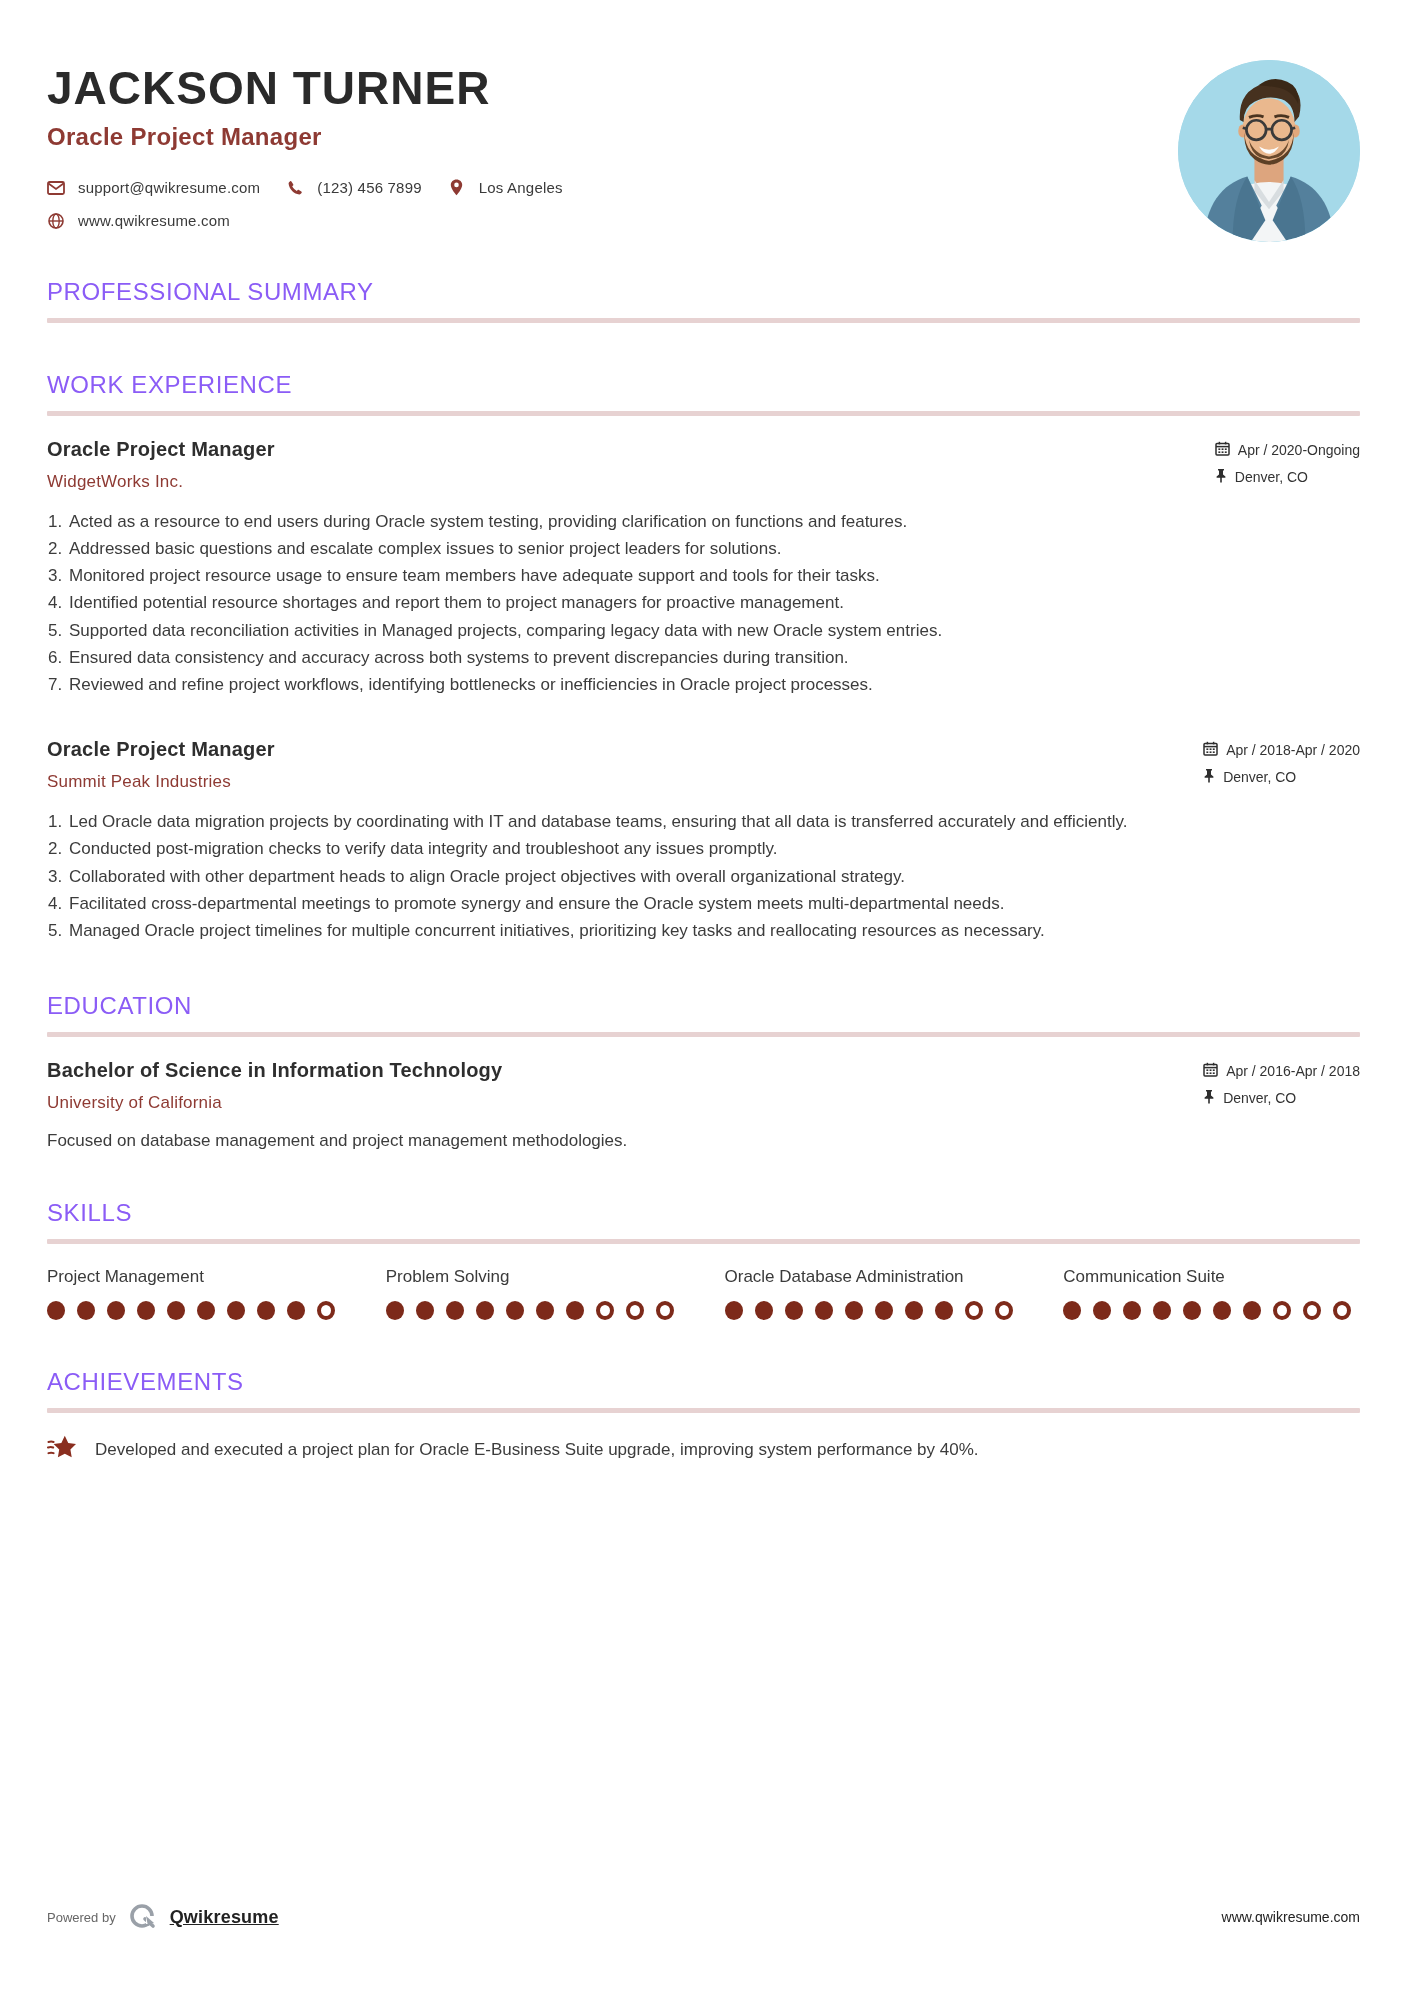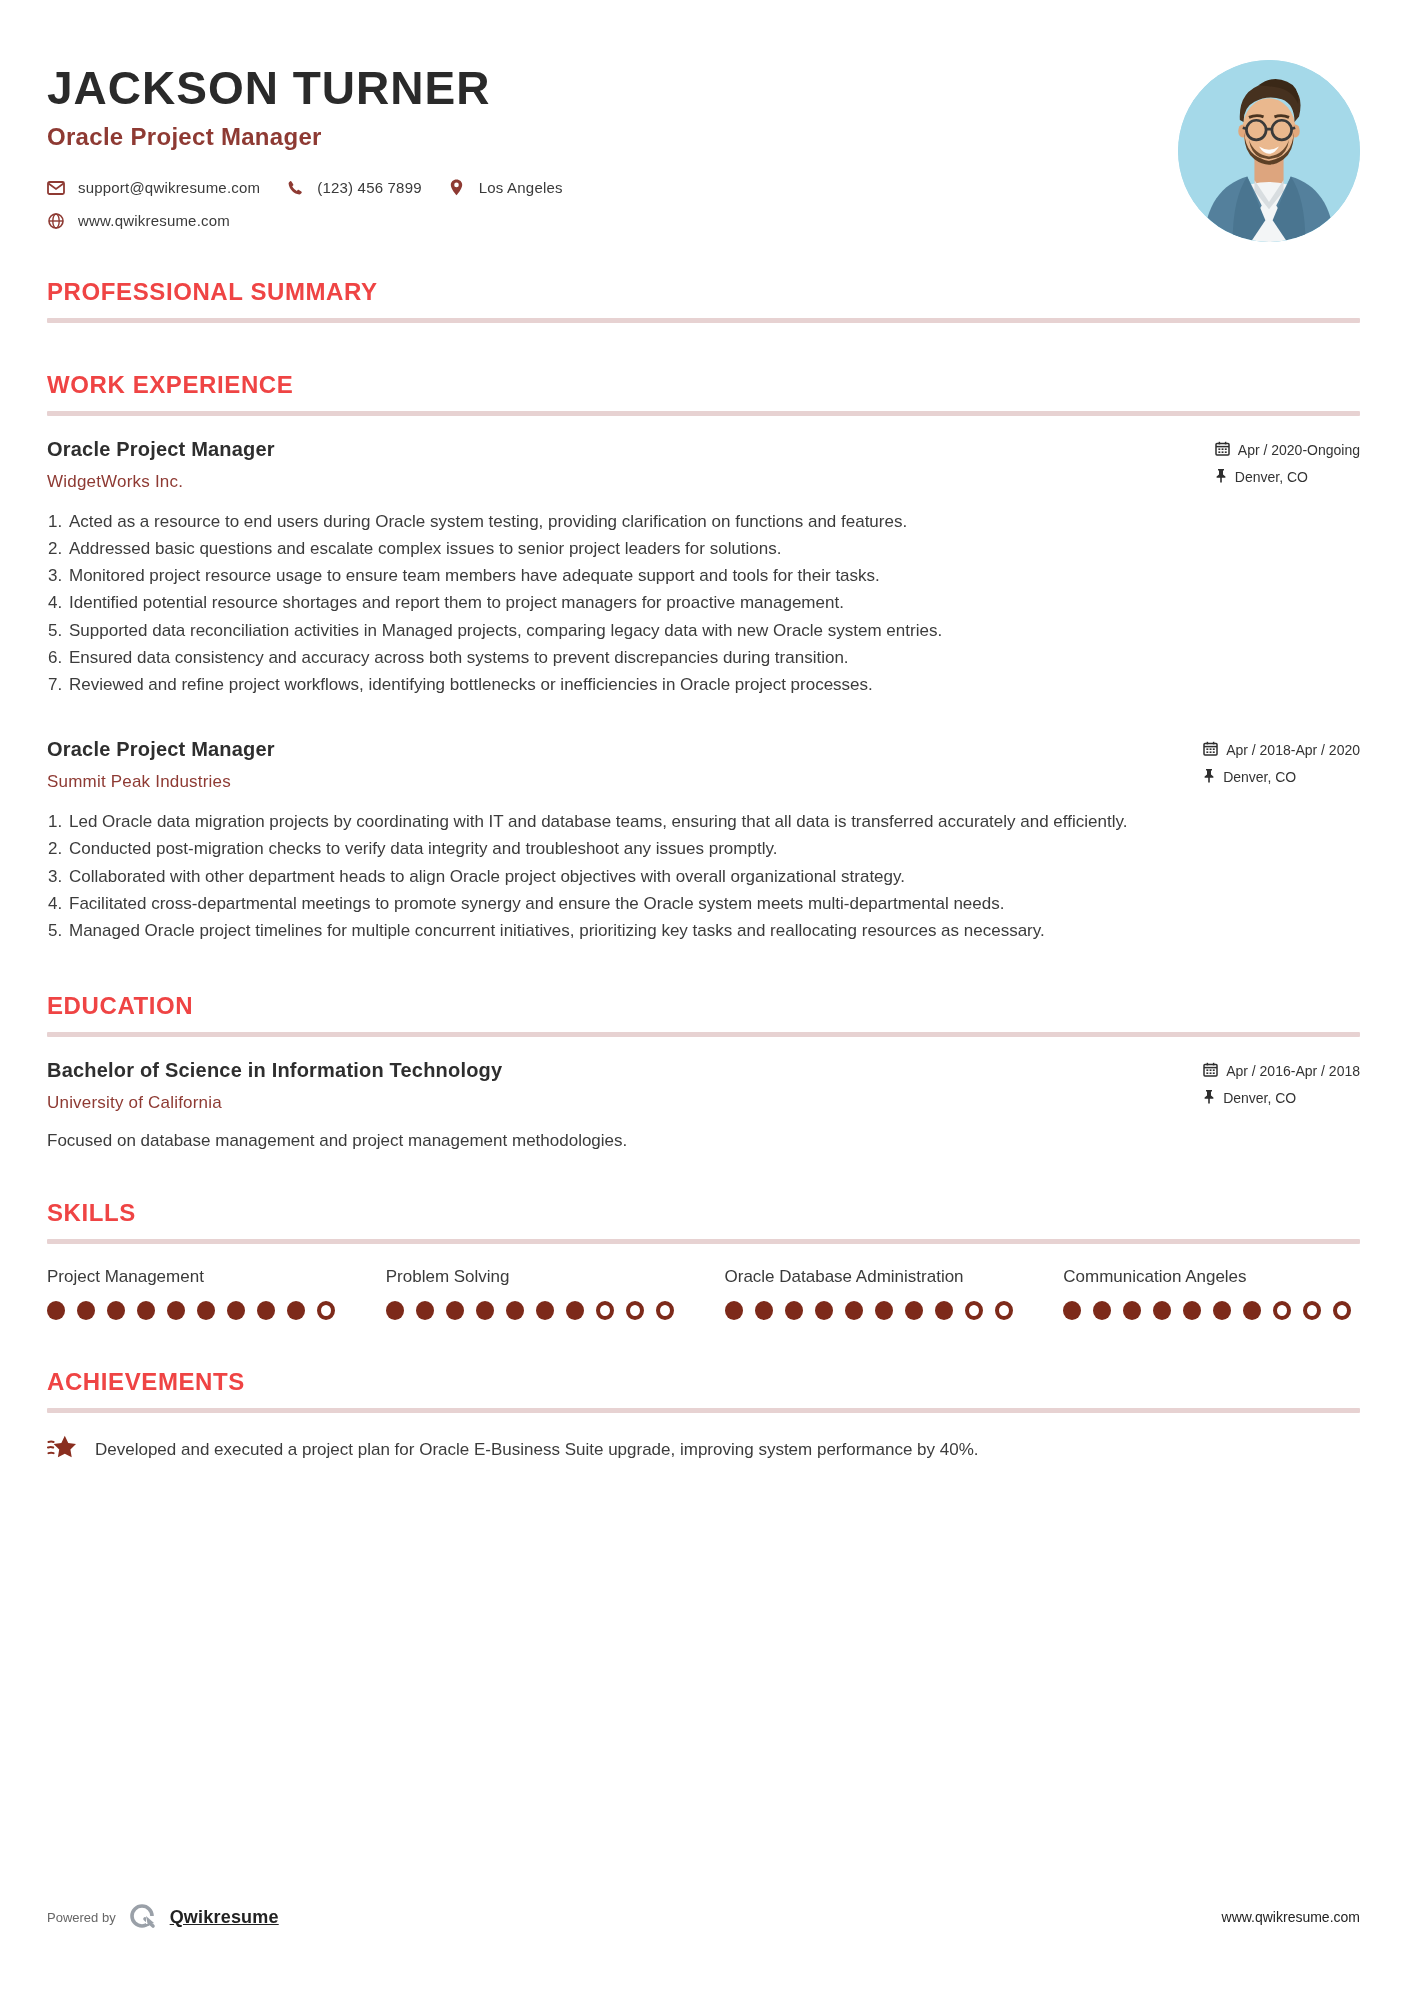--- a/index.html
+++ b/index.html
@@ -19,21 +19,21 @@
   .contact-item { display:flex; align-items:center; gap:13px; font-size:15px; color:#3a3a3a; letter-spacing:0.2px; }
   .contact-item .cicon { display:inline-flex; width:18px; height:18px; align-items:center; justify-content:center; }
   .avatar-wrap {
     position:absolute; top:-2px; right:0; width:182px; height:182px;
     border-radius:50%; overflow:hidden; background:#a5d9e9;
   }
   .avatar-wrap svg { display:block; width:100%; height:100%; }
 
   
   .section { margin-top:48px; }
-  .section-heading { font-size:24px; font-weight:bold; color:#ef4444; letter-spacing:0.6px; }
+  .section-heading { font-size:24px; font-weight:normal; color:#8b5cf6; letter-spacing:0.6px; }
   .section-divider { height:5px; background:#e7d2d2; margin-top:12px; border-radius:1px; }
   .summary-text { margin-top:20px; font-size:17px; line-height:1.65; color:#3c3c3c; max-width:1313px; }
 
   
   .job { margin-top:22px; }
   .job + .job { margin-top:40px; }
   .job-head { display:flex; justify-content:space-between; align-items:flex-start; }
   .job-left { min-width:0; }
   .job-title { font-size:20px; font-weight:bold; color:#2e2e2e; letter-spacing:0.2px; }
   .job-company { margin-top:11px; font-size:17px; color:#8e3a33; letter-spacing:0.2px; }
@@ -361,21 +361,21 @@
             <span class="dot"></span>
             <span class="dot"></span>
             <span class="dot"></span>
             <span class="dot"></span>
             <span class="dot hollow"></span>
             <span class="dot hollow"></span>
           </div>
   </div>
 
   <div class="skill">
-    <div class="skill-name">Communication Angeles</div>
+    <div class="skill-name">Communication Suite</div>
     <div class="skill-dots">
             <span class="dot"></span>
             <span class="dot"></span>
             <span class="dot"></span>
             <span class="dot"></span>
             <span class="dot"></span>
             <span class="dot"></span>
             <span class="dot"></span>
             <span class="dot hollow"></span>
             <span class="dot hollow"></span>

